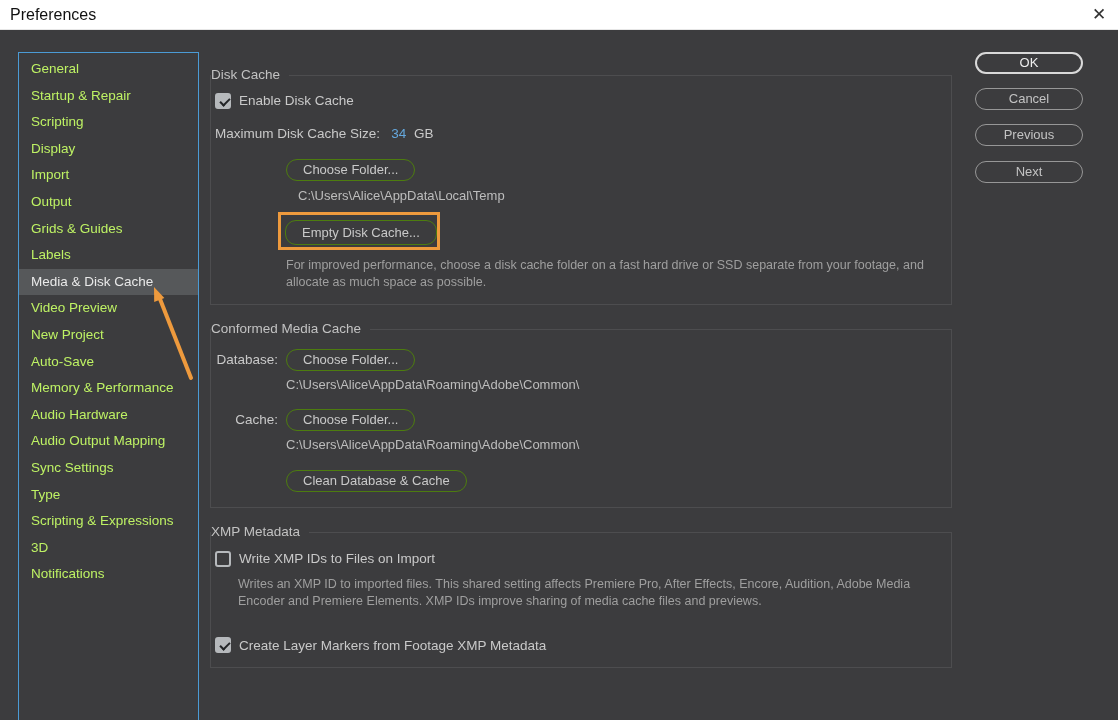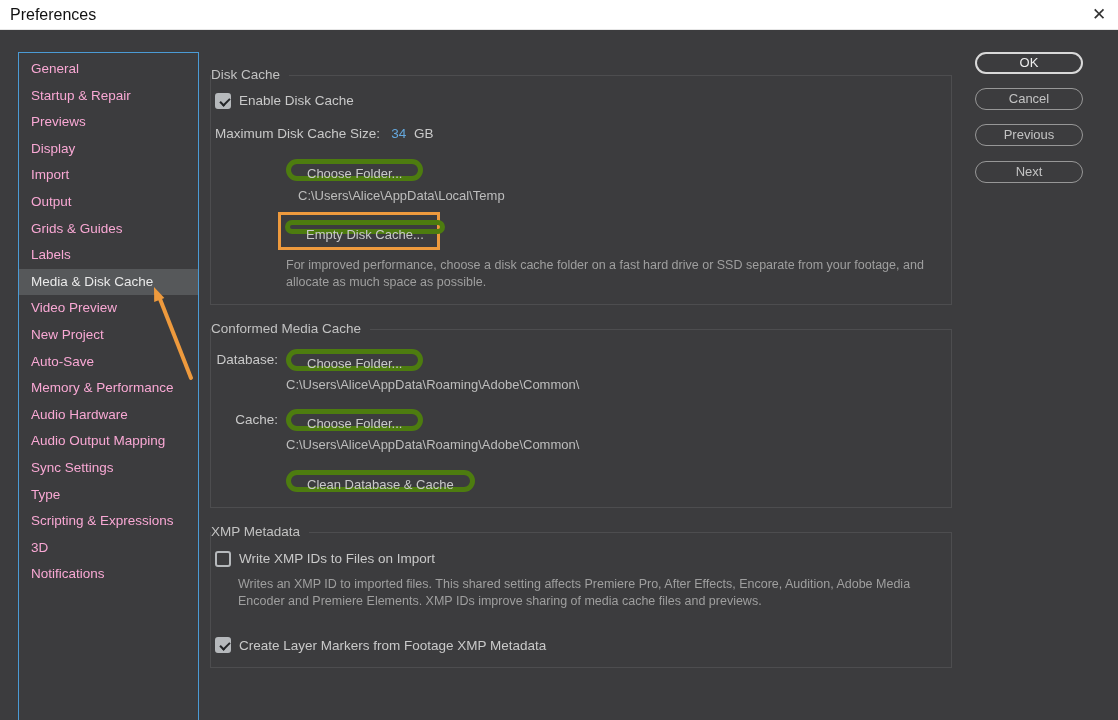--- a/index.html
+++ b/index.html
@@ -14,40 +14,40 @@
   .titlebar .close { position:absolute; right:8px; top:4px; width:22px; height:22px;
     font-size:17px; color:#333; text-align:center; line-height:22px; cursor:default; }
 
   
   .dialog { position:absolute; left:0; top:30px; width:1118px; height:690px; background:#3c3c3e; }
 
   
   .sidebar { position:absolute; left:18px; top:22px; width:181px; height:700px;
     border:1px solid #4b9bd5; padding-top:3px; }
   .side-item { height:26.6px; line-height:26.6px; padding-left:12px; font-size:13.5px;
-    color:#f9a8d4; white-space:nowrap; cursor:default; }
+    color:#bef264; white-space:nowrap; cursor:default; }
   .side-item.selected { background:#56585a; color:#e9e9e9; }
 
   
   .act-btn { position:absolute; left:975px; width:108px; height:22px; border-radius:11px;
     border:1px solid #979797; background:transparent; color:#c3c3c3; font-size:13px;
     font-family:"Liberation Sans", sans-serif; text-align:center; line-height:20px; cursor:default; }
   .act-btn.primary { border:2px solid #d9d9d9; color:#ededed; line-height:18px; }
 
   
   .group { position:absolute; left:210px; width:742px; border:1px solid #4d4d4f; }
   .group-title { position:absolute; top:-9px; left:0; padding-right:9px; background:#3c3c3e;
     font-size:13.5px; color:#c2c2c2; white-space:nowrap; }
 
   .lbl { position:absolute; font-size:13.5px; color:#c9c9c9; white-space:nowrap; }
   .dim { position:absolute; font-size:12.5px; color:#9f9f9f; white-space:nowrap; line-height:17px; }
   .path { position:absolute; font-size:13px; color:#bdbdbd; white-space:nowrap; }
   .blue-val { color:#64a7dc; }
 
-  .pill-btn { position:absolute; height:22px; border-radius:11px; border:5px solid #4d7c0f;
+  .pill-btn { position:absolute; height:22px; border-radius:11px; border:1px solid #4d7c0f;
     background:transparent; color:#c9c9c9; font-size:13px; font-family:"Liberation Sans", sans-serif;
     text-align:left; line-height:20px; padding:0 16px; white-space:nowrap; cursor:default; }
 
   
   .checkbox { position:absolute; width:16px; height:16px; border-radius:3px;
     border:2px solid #b6b9bc; background:transparent; cursor:default; }
   .checkbox.checked { background:#b6b9bc; border-color:#b6b9bc; }
   .checkbox.checked::after { content:""; position:absolute; left:2.5px; top:3px; width:8px;
     height:4px; border-left:2px solid #232527; border-bottom:2px solid #232527;
     transform:rotate(-45deg); }
@@ -64,21 +64,21 @@
   <div class="titlebar">
     <div class="title">Preferences</div>
     <div class="close">✕</div>
   </div>
 
   <div class="dialog">
 
     <div class="sidebar">
         <div class="side-item">General</div>
         <div class="side-item">Startup &amp; Repair</div>
-        <div class="side-item">Previews</div>
+        <div class="side-item">Scripting</div>
         <div class="side-item">Display</div>
         <div class="side-item">Import</div>
         <div class="side-item">Output</div>
         <div class="side-item">Grids &amp; Guides</div>
         <div class="side-item">Labels</div>
         <div class="side-item selected">Media &amp; Disk Cache</div>
         <div class="side-item">Video Preview</div>
         <div class="side-item">New Project</div>
         <div class="side-item">Auto-Save</div>
         <div class="side-item">Memory &amp; Performance</div>
@@ -101,21 +101,21 @@
       <div class="checkbox checked" style="left:4px; top:17px;"></div>
       <div class="lbl" style="left:28px; top:17px;">Enable Disk Cache</div>
       <div class="lbl" style="left:4px; top:50px;">
         <span>Maximum Disk Cache Size:</span>
         <span>&nbsp;&nbsp;</span><span class="blue-val">34</span>
         <span>&nbsp;</span><span>GB</span>
       </div>
       <button class="pill-btn" style="left:75px; top:83px;">Choose Folder...</button>
       <div class="path" style="left:75px; top:112px;margin-left:12px;">C:\Users\Alice\AppData\Local\Temp</div>
       <div class="hl-box" style="left:67px; top:136px; width:162px; height:38px;"></div>
-      <button class="pill-btn" style="left:74px; top:144px; height:14px;">Empty Disk Cache...</button>
+      <button class="pill-btn" style="left:74px; top:144px; height:25px;">Empty Disk Cache...</button>
       <div class="dim" style="left:75px; top:181px;">For improved performance, choose a disk cache folder on a fast hard drive or SSD separate from your footage, and</div>
       <div class="dim" style="left:75px; top:198px;">allocate as much space as possible.</div>
     </div>
 
     <div class="group" style="top:299px; height:179px;">
       <div class="group-title">Conformed Media Cache</div>
       <div class="lbl" style="left:0; top:22px; width:67px; text-align:right;">Database:</div>
       <button class="pill-btn" style="left:75px; top:19px;">Choose Folder...</button>
       <div class="path" style="left:75px; top:47px;">C:\Users\Alice\AppData\Roaming\Adobe\Common\</div>
       <div class="lbl" style="left:0; top:82px; width:67px; text-align:right;">Cache:</div>

